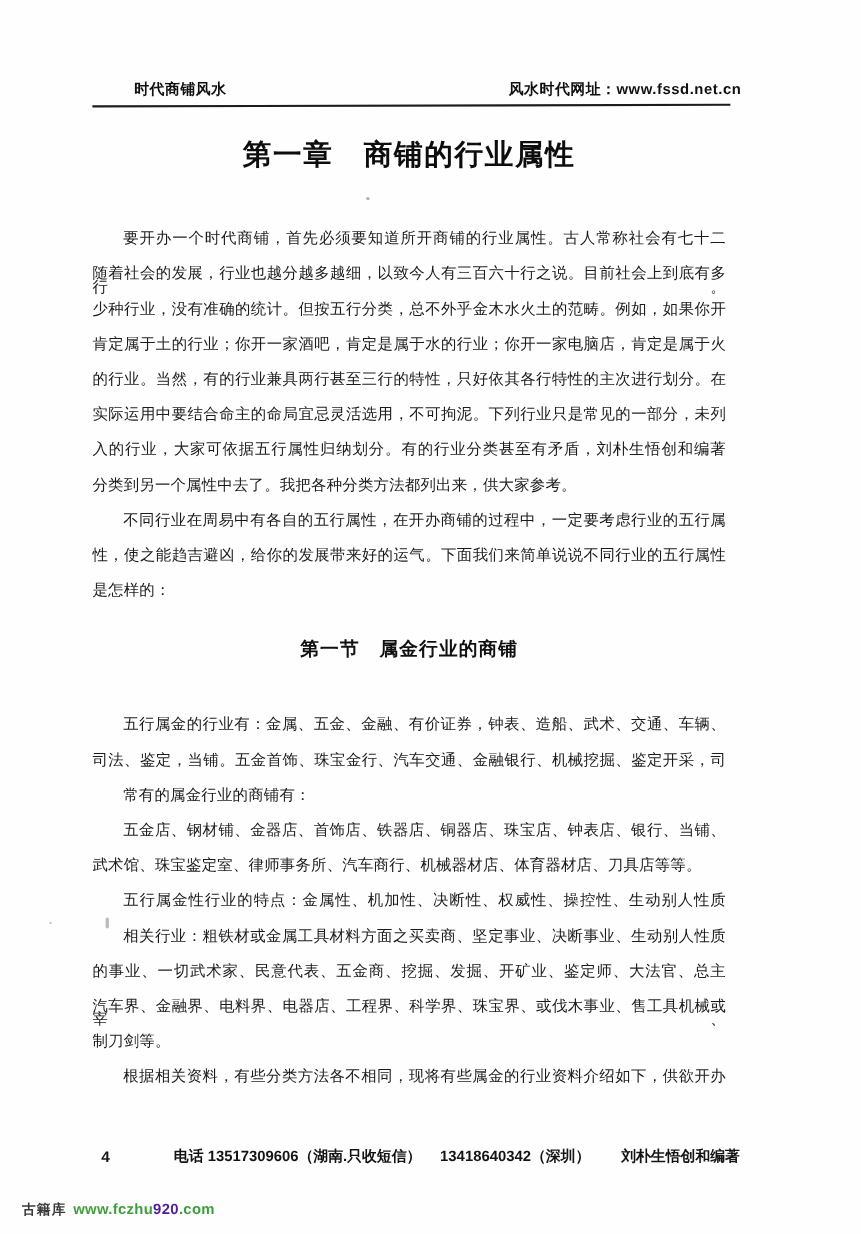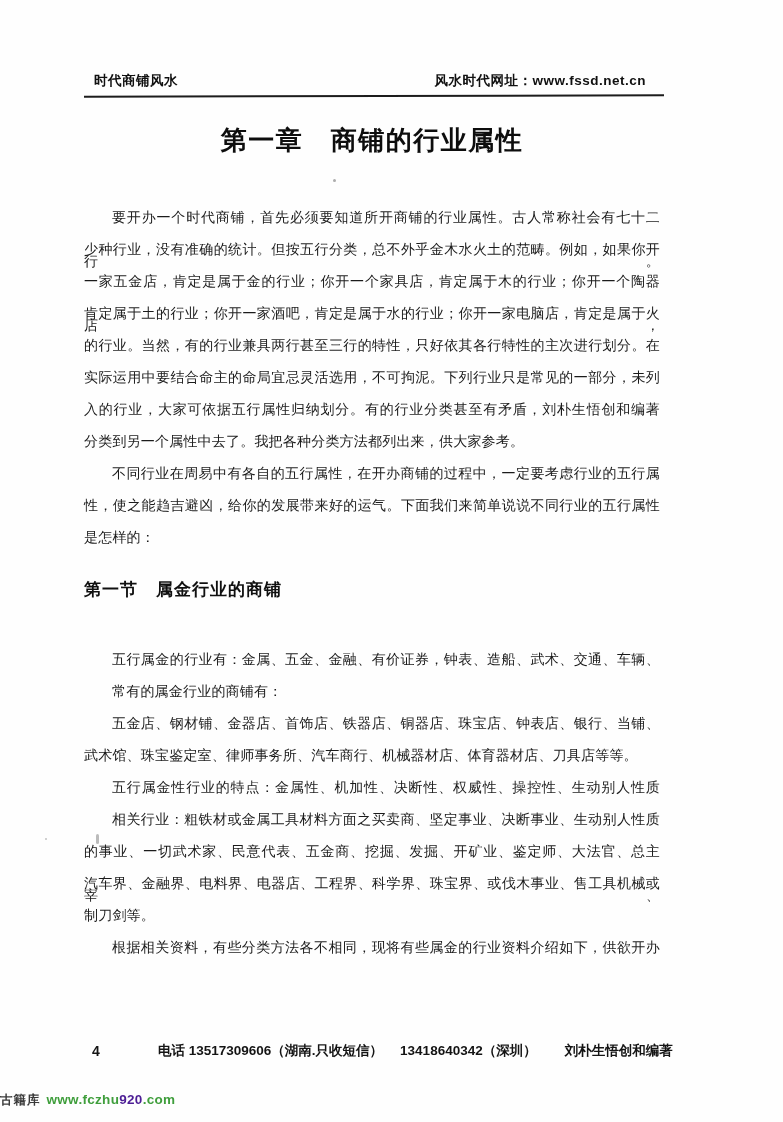--- a/index.html
+++ b/index.html
@@ -2,55 +2,55 @@
 <html><head>
 <meta charset="utf-8">
 <style>
   html,body{margin:0;padding:0;background:#e8e8e8;}
   .page{
     position:relative;width:783px;height:1122px;background:#fefefe;
     font-family:"Liberation Serif","DejaVu Serif",serif;color:#1b1b1b;
     overflow:hidden;margin:0 auto;
   }
   .header{
-    position:absolute;left:68px;top:72px;width:578px;
+    position:absolute;left:96px;top:72px;width:578px;
     display:flex;justify-content:space-between;align-items:flex-end;
     font-family:"Liberation Sans","DejaVu Sans",sans-serif;
     font-weight:bold;font-size:13.5px;color:#101010;letter-spacing:.5px;
   }
   .header-left{padding-left:26px;}
   .header-rule{
     position:absolute;left:84px;top:95px;width:580px;height:2px;
     background:#1c1c1c;transform:rotate(-0.15deg);
   }
   .chapter-title{
     position:absolute;left:84px;top:123px;width:576px;text-align:center;
     font-family:"Liberation Sans","DejaVu Sans",sans-serif;
     font-weight:bold;font-size:26px;letter-spacing:1.5px;color:#0d0d0d;
   }
   #content{position:absolute;left:84px;top:196px;width:576px;font-size:14px;}
   .line{height:32px;line-height:44px;letter-spacing:.2px;}
   .line.fill{text-align:justify;text-align-last:justify;}
   .line.indent{text-indent:2em;}
   .section-title{
-    height:32px;line-height:32px;margin:26px 0 32px;
+    height:32px;line-height:32px;margin:26px 0 32px;text-align:center;
     font-family:"Liberation Sans","DejaVu Sans",sans-serif;
     font-weight:bold;font-size:17px;letter-spacing:1px;color:#101010;
   }
   .footer{
     position:absolute;left:0;top:1042px;width:783px;height:22px;
     font-family:"Liberation Sans","DejaVu Sans",sans-serif;
     font-weight:bold;font-size:13.5px;color:#141414;
   }
   .page-number{position:absolute;left:92px;top:1px;font-size:14px;}
   .footer-line{position:absolute;left:143px;top:0;display:flex;align-items:flex-end;padding-left:15px;}
   .footer-phone2{margin-left:17px;}
   .footer-author{margin-left:28px;}
   .watermark{
-    position:absolute;left:0;top:1092px;display:flex;align-items:baseline;gap:6px;
+    position:absolute;left:20px;top:1092px;display:flex;align-items:baseline;gap:6px;
     font-family:"Liberation Sans","DejaVu Sans",sans-serif;font-weight:bold;
   }
   .wm-name{color:#3a3a3a;font-size:12.5px;letter-spacing:1px;}
   .wm-url{font-size:13.5px;letter-spacing:.3px;}
   .speck{position:absolute;background:#6a6a6a;border-radius:50%;}
   .speck-a{left:333px;top:179px;width:3px;height:3px;opacity:.55;}
   .speck-b{left:96px;top:834px;width:3px;height:10px;border-radius:2px;opacity:.45;}
   .speck-c{left:45px;top:838px;width:2px;height:2px;opacity:.4;}
 </style>
 </head>
@@ -61,32 +61,33 @@
   <div class="header">
     <span class="header-left">时代商铺风水</span>
     <span class="header-right">风水时代网址：www.fssd.net.cn</span>
   </div>
   <div class="header-rule"></div>
 
   <div class="chapter-title">第一章　商铺的行业属性</div>
 
   <div id="content">
       <div class="line indent fill">要开办一个时代商铺，首先必须要知道所开商铺的行业属性。古人常称社会有七十二行。</div>
+      <div class="line fill">随着社会的发展，行业也越分越多越细，以致今人有三百六十行之说。目前社会上到底有多</div>
       <div class="line fill">少种行业，没有准确的统计。但按五行分类，总不外乎金木水火土的范畴。例如，如果你开</div>
-      <div class="line fill">一家五金店，肯定是属于金的行业；你开一个家具店，肯定属于木的行业；你开一个陶器店，</div>
       <div class="line fill">肯定属于土的行业；你开一家酒吧，肯定是属于水的行业；你开一家电脑店，肯定是属于火</div>
       <div class="line fill">的行业。当然，有的行业兼具两行甚至三行的特性，只好依其各行特性的主次进行划分。在</div>
       <div class="line fill">实际运用中要结合命主的命局宜忌灵活选用，不可拘泥。下列行业只是常见的一部分，未列</div>
       <div class="line fill">入的行业，大家可依据五行属性归纳划分。有的行业分类甚至有矛盾，刘朴生悟创和编著</div>
       <div class="line">分类到另一个属性中去了。我把各种分类方法都列出来，供大家参考。</div>
       <div class="line indent fill">不同行业在周易中有各自的五行属性，在开办商铺的过程中，一定要考虑行业的五行属</div>
       <div class="line fill">性，使之能趋吉避凶，给你的发展带来好的运气。下面我们来简单说说不同行业的五行属性</div>
       <div class="line">是怎样的：</div>
       <div class="section-title">第一节　属金行业的商铺</div>
       <div class="line indent fill">五行属金的行业有：金属、五金、金融、有价证券，钟表、造船、武术、交通、车辆、</div>
+      <div class="line fill">司法、鉴定，当铺。五金首饰、珠宝金行、汽车交通、金融银行、机械挖掘、鉴定开采，司</div>
       <div class="line indent">常有的属金行业的商铺有：</div>
       <div class="line indent fill">五金店、钢材铺、金器店、首饰店、铁器店、铜器店、珠宝店、钟表店、银行、当铺、</div>
       <div class="line">武术馆、珠宝鉴定室、律师事务所、汽车商行、机械器材店、体育器材店、刀具店等等。</div>
       <div class="line indent fill">五行属金性行业的特点：金属性、机加性、决断性、权威性、操控性、生动别人性质</div>
       <div class="line indent fill">相关行业：粗铁材或金属工具材料方面之买卖商、坚定事业、决断事业、生动别人性质</div>
       <div class="line fill">的事业、一切武术家、民意代表、五金商、挖掘、发掘、开矿业、鉴定师、大法官、总主宰、</div>
       <div class="line fill">汽车界、金融界、电料界、电器店、工程界、科学界、珠宝界、或伐木事业、售工具机械或</div>
       <div class="line">制刀剑等。</div>
       <div class="line indent fill">根据相关资料，有些分类方法各不相同，现将有些属金的行业资料介绍如下，供欲开办</div>
     </div>

